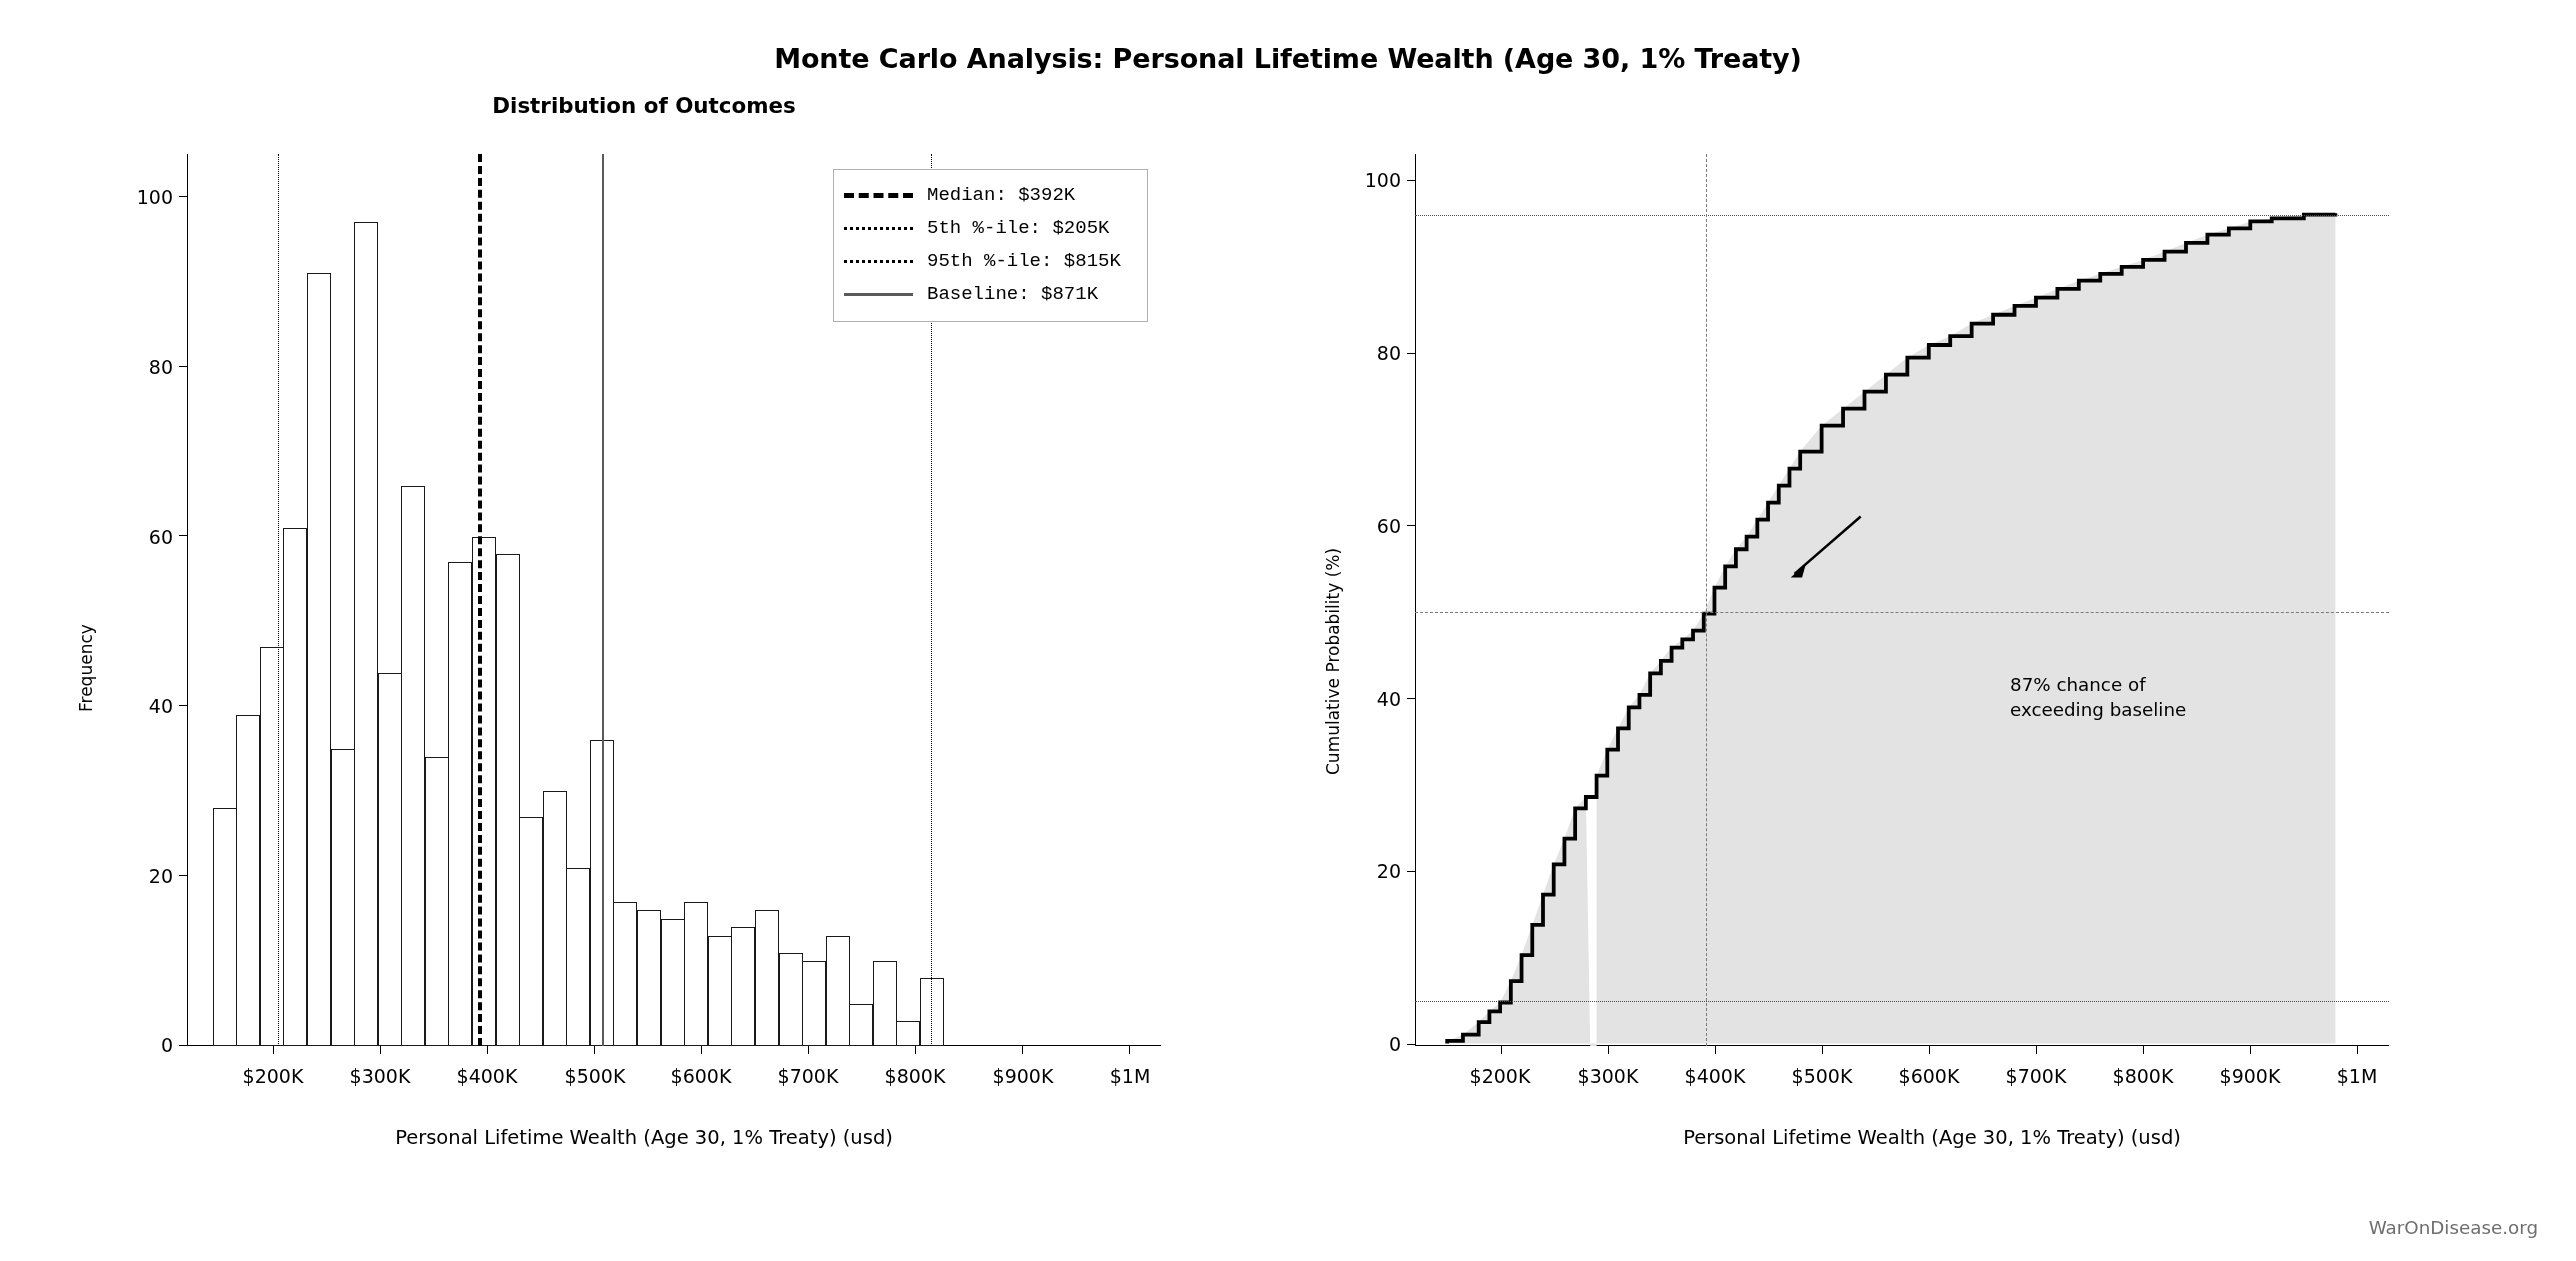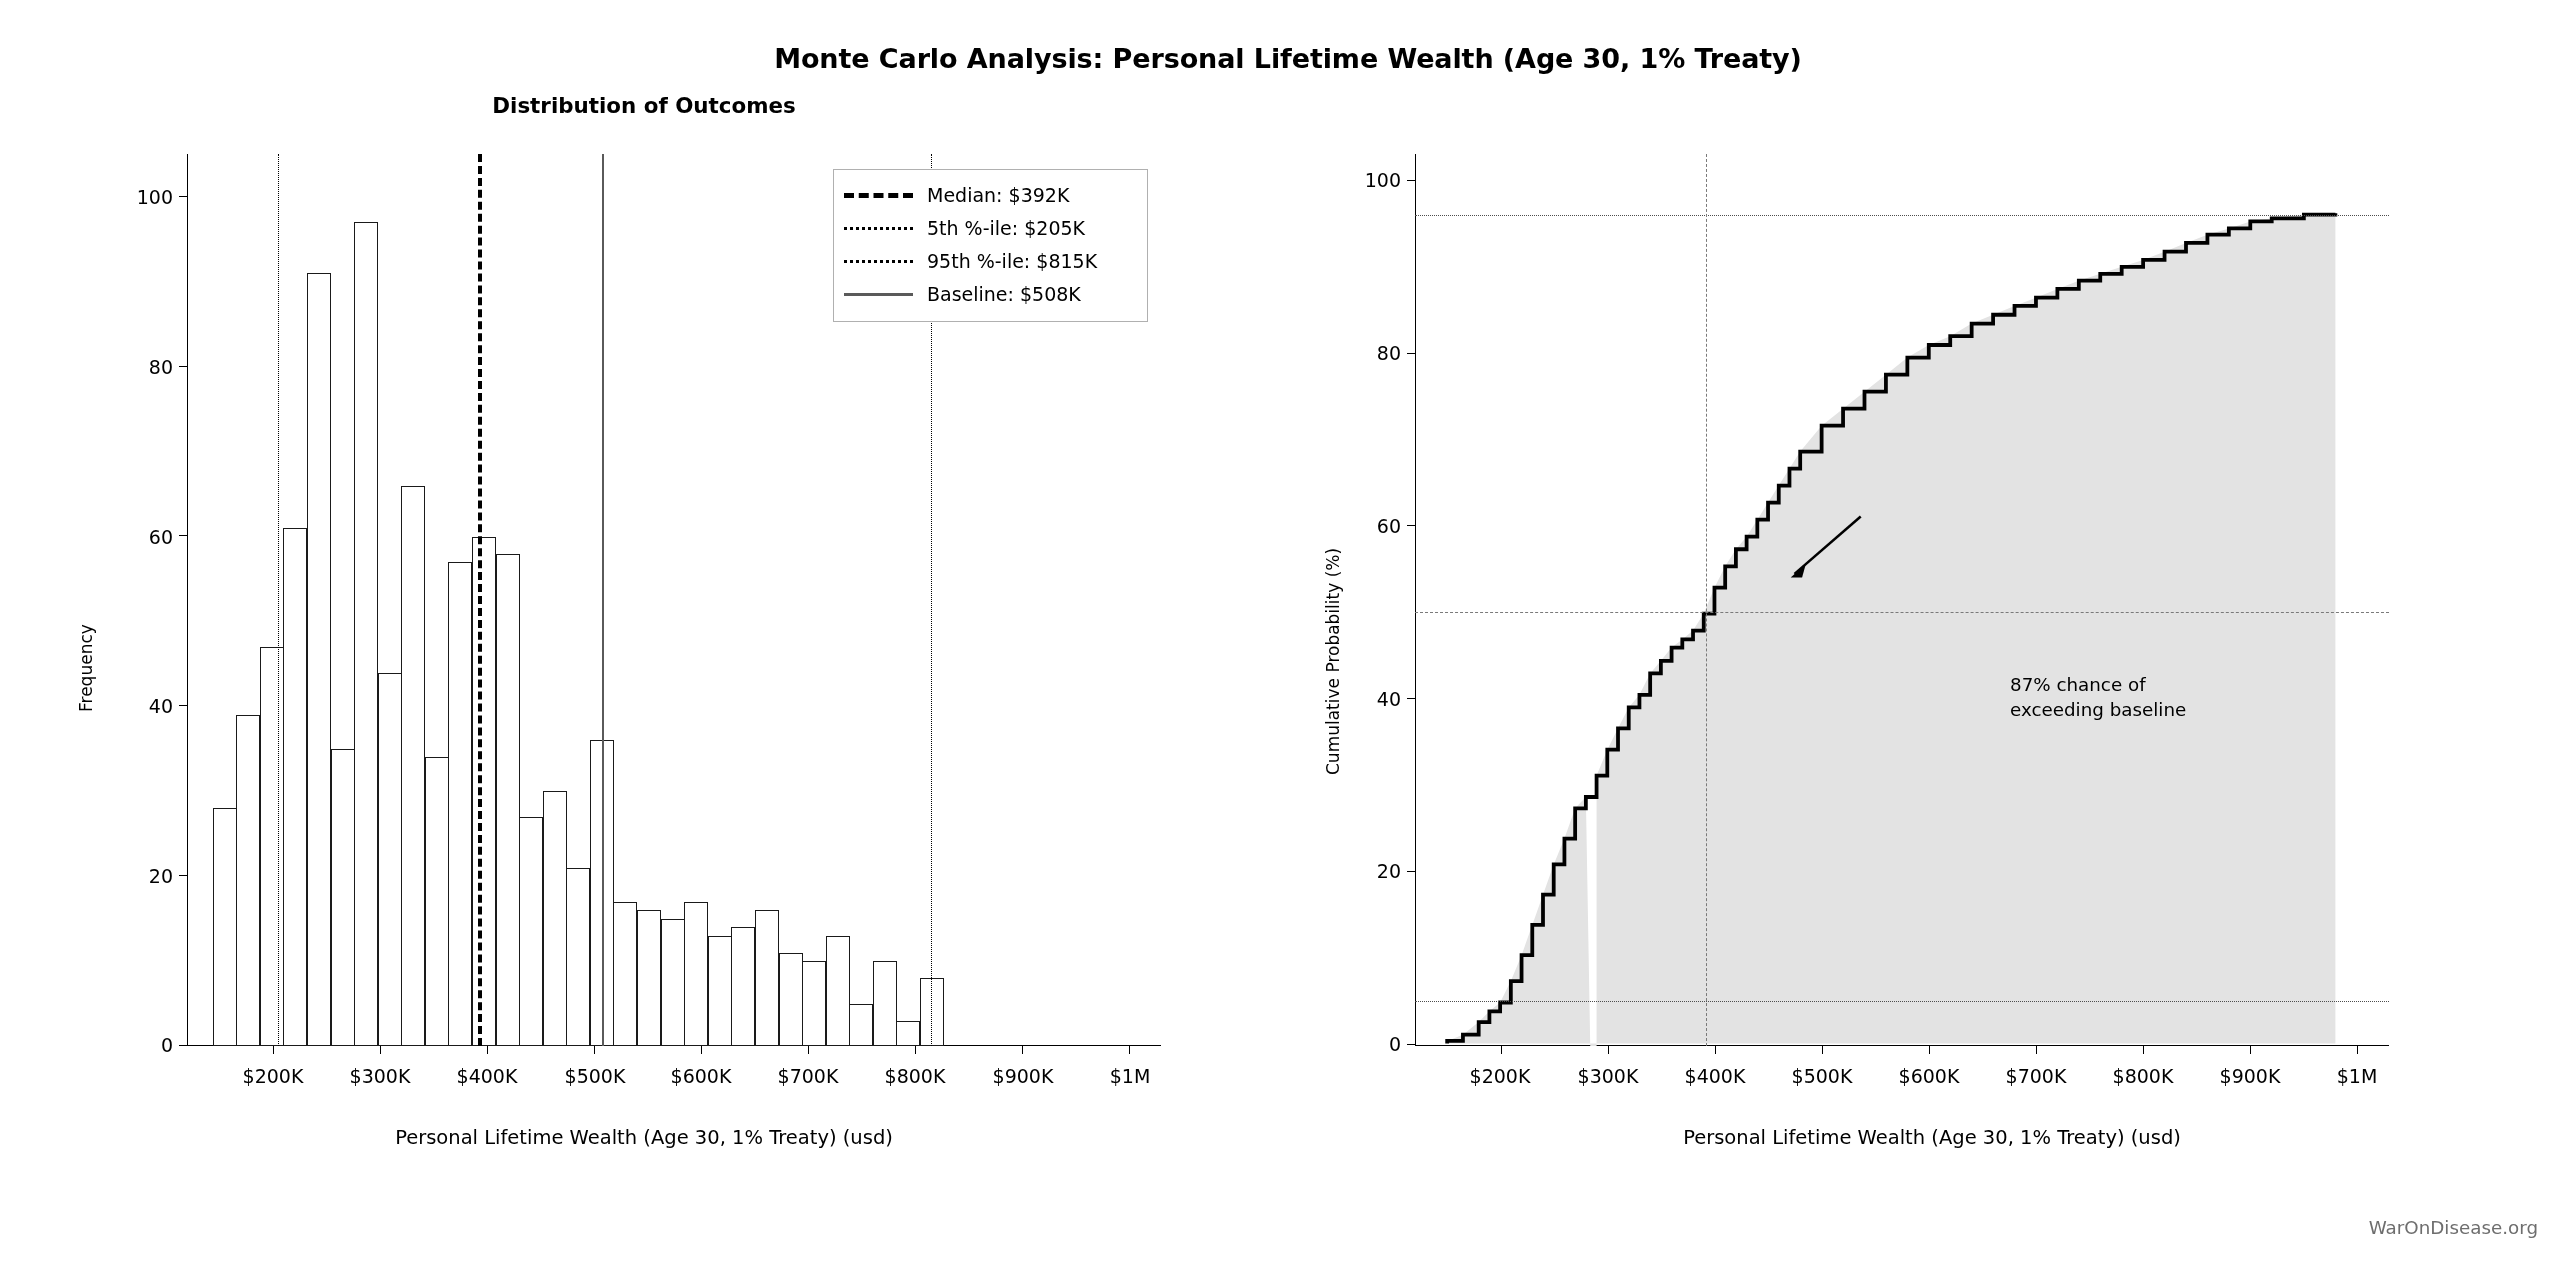--- a/index.html
+++ b/index.html
@@ -171,21 +171,21 @@
   }
   .legend-swatch {
     width: 69px;
     height: 0;
     margin-right: 14px;
     flex: 0 0 69px;
   }
   .sw-dashed  { border-top: 5px dashed #000; }
   .sw-dotted  { border-top: 3.2px dotted #000; }
   .sw-solid   { border-top: 3.2px solid #5a5a5a; }
-  .legend-label { font-size: 19px; white-space: nowrap; }
+  .legend-label { font-size: 19px; white-space: nowrap; font-family: Liberation Mono, monospace; }
 
   
   .cdf-svg { position: absolute; left: 0; top: 0; }
 
   .annot {
     position: absolute;
     font-size: 18.3px;
     line-height: 1.35;
     white-space: pre;
   }
@@ -294,21 +294,21 @@
       <div class="legend-row">
         <span class="legend-swatch sw-dotted"></span>
         <span class="legend-label">5th %-ile: $205K</span>
       </div>
       <div class="legend-row">
         <span class="legend-swatch sw-dotted"></span>
         <span class="legend-label">95th %-ile: $815K</span>
       </div>
       <div class="legend-row">
         <span class="legend-swatch sw-solid"></span>
-        <span class="legend-label">Baseline: $508K</span>
+        <span class="legend-label">Baseline: $871K</span>
       </div>
     </div>
   </div>
 
   <div class="panel panel-right">
 
     <div class="axes axes-right" style="left:127px;">
       <div class="spine-bottom"></div>
       <div class="spine-left"></div>
 

